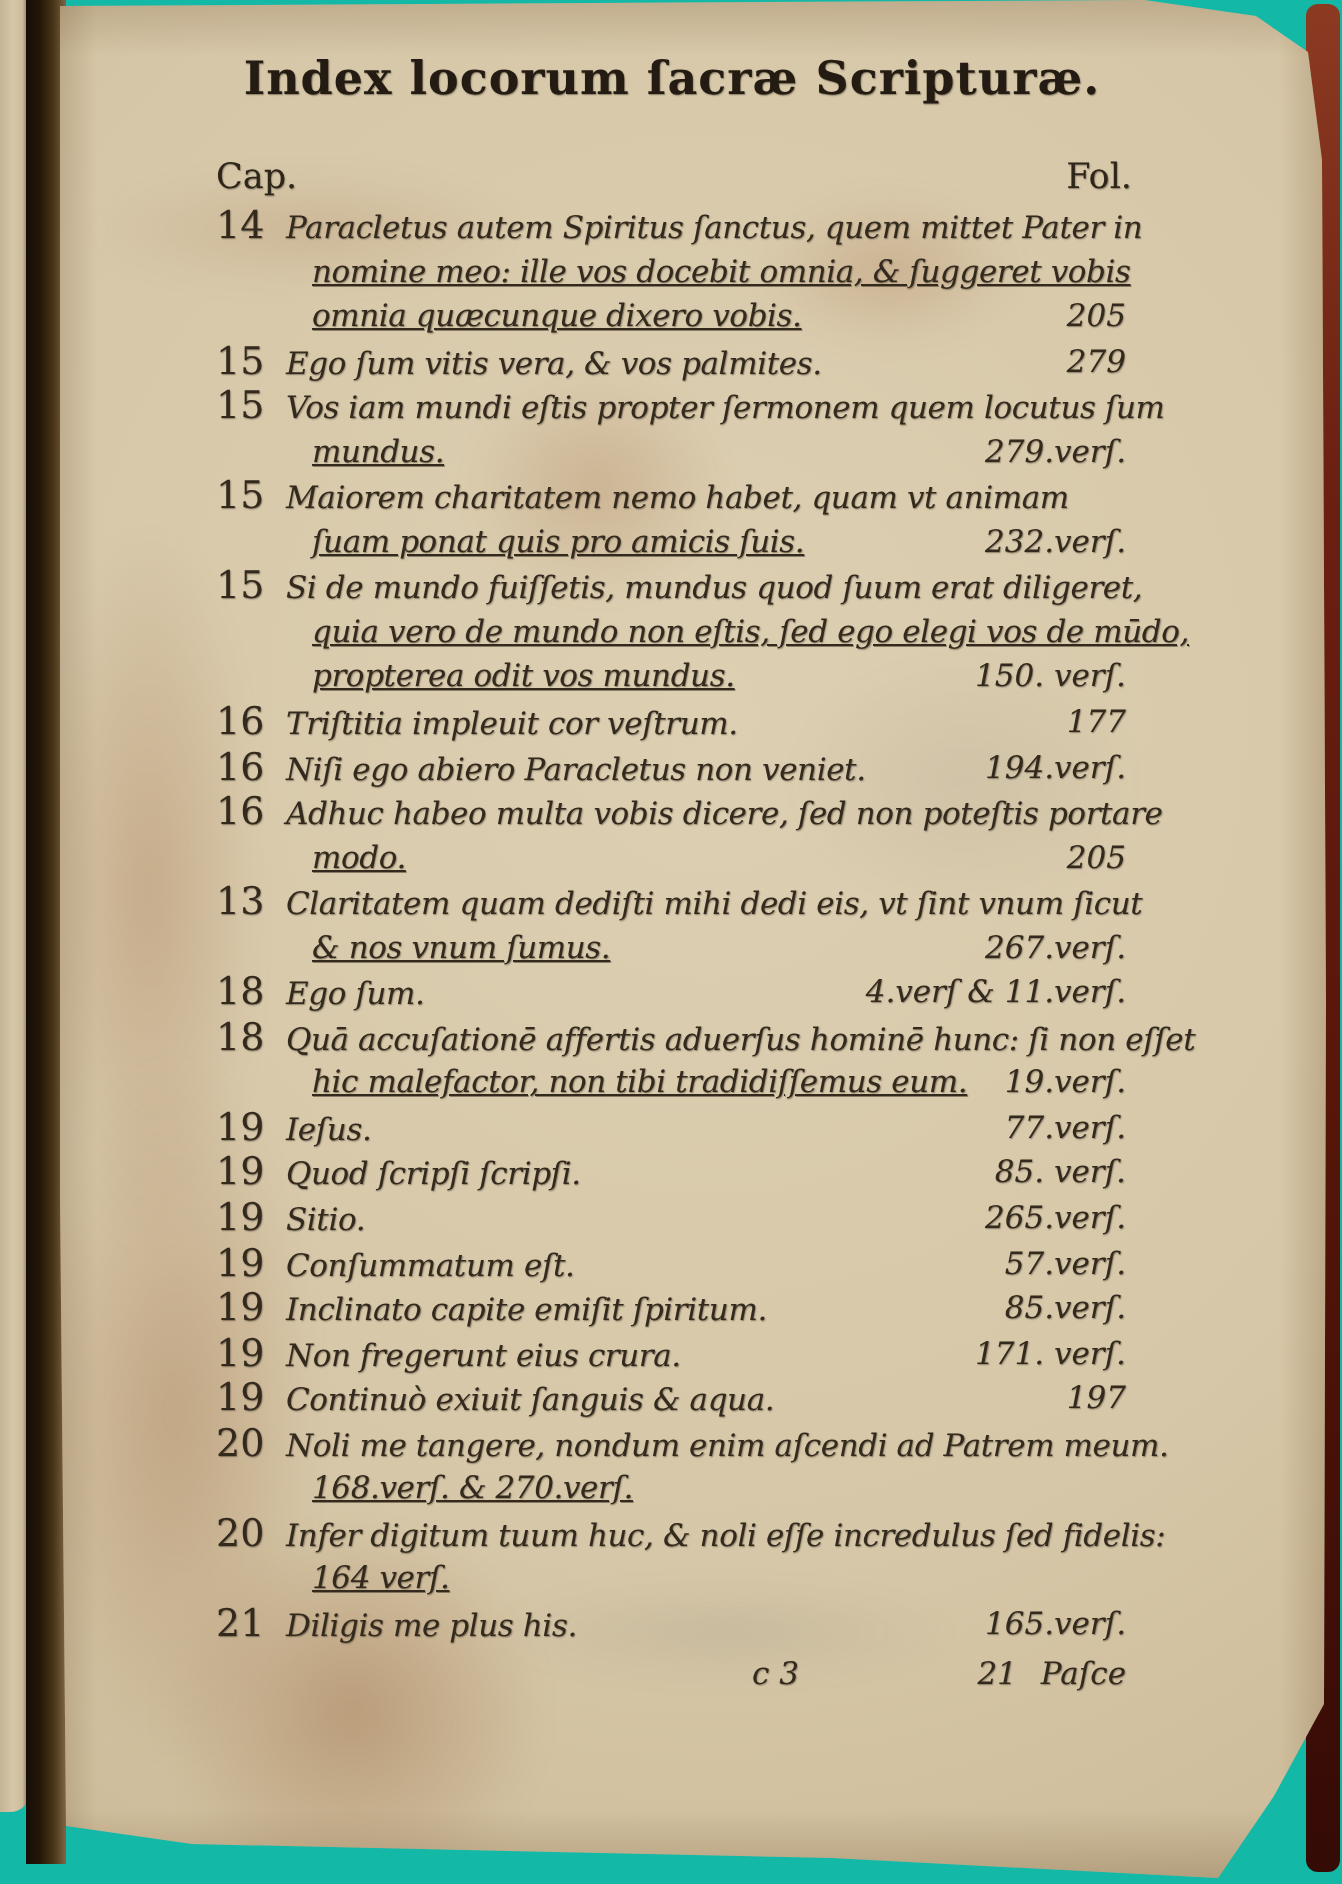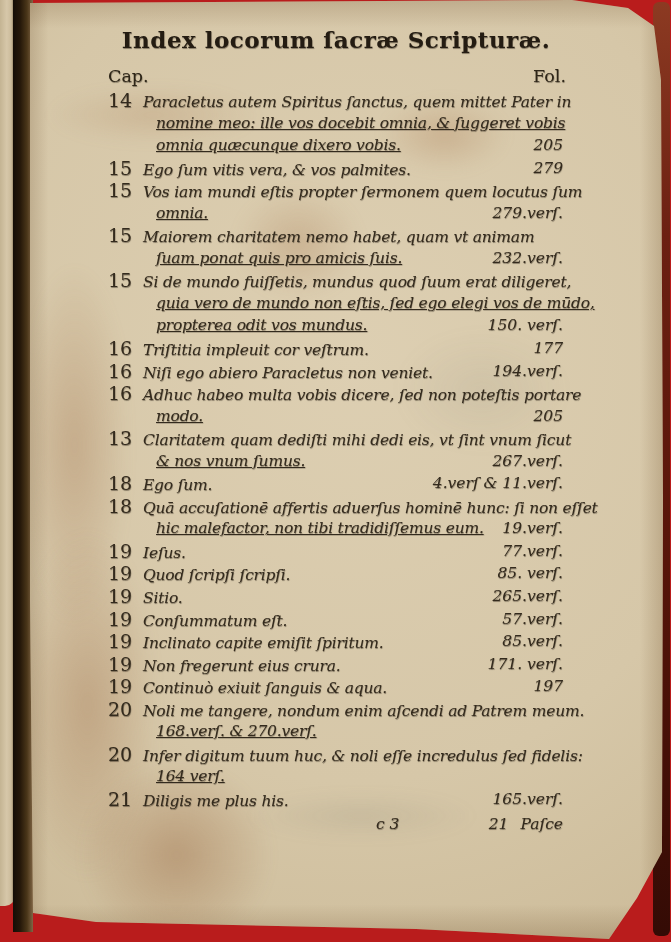--- a/index.html
+++ b/index.html
@@ -1,18 +1,18 @@
 <!DOCTYPE html>
 <html><head>
 <meta charset="utf-8">
 <style>
   html,body { margin:0; padding:0; background:#000; }
   .scene {
     position:relative; width:671px; height:942px; overflow:hidden;
-    background:#b91c1c;
+    background:#14b8a6;
     font-family:"DejaVu Serif", serif;
   }
   
   .facing {
     position:absolute; left:0; top:0; width:15px; height:906px;
     background:linear-gradient(to right,#c4b493 0%,#d6c7a9 45%,#cbbb9b 75%,#6e5a3c 100%);
     border-radius:0 0 10px 0;
   }
   
   .gutter {
@@ -45,21 +45,21 @@
   .st6 { left:68px;  top:765px; width:185px; height:180px; background:radial-gradient(ellipse, rgba(150,100,62,0.40), rgba(150,100,62,0) 74%); }
   .gh1 { left:378px; top:328px; width:175px; height:125px; background:radial-gradient(ellipse, rgba(110,112,100,0.10), rgba(110,112,100,0) 70%); }
   .gh2 { left:228px; top:792px; width:235px; height:48px;  background:radial-gradient(ellipse, rgba(108,110,98,0.13), rgba(108,110,98,0) 70%); }
 
   .title {
     margin:26px 0 0 58px; width:524px; text-align:center;
     font-size:23px; font-weight:600; letter-spacing:0.5px; color:#241c12;
   }
   .colheads {
     display:flex; justify-content:space-between;
-    margin-top:13px; padding-left:92px; padding-right:100px;
+    margin-top:26px; padding-left:92px; padding-right:100px;
     font-size:17.5px; color:#2e2618;
   }
   .rows { margin-top:3px; }
   .row {
     position:relative; height:22.55px; line-height:22.5px;
     padding-left:92px; white-space:nowrap;
   }
   .cap { display:inline-block; width:35px; font-size:19px; }
   .body { font-style:italic; font-size:15.5px; letter-spacing:-0.2px;text-align:center; }
   .row.cont .body { padding-left:13px;text-decoration:underline; }
@@ -94,21 +94,21 @@
       <span>Cap.</span>
       <span>Fol.</span>
     </div>
 
     <div class="rows" id="rows">
         <div class="row"><span class="cap">14</span><span class="body">Paracletus autem Spiritus ſanctus, quem mittet Pater in</span></div>
         <div class="row cont"><span class="cap"></span><span class="body">nomine meo: ille vos docebit omnia, &amp; ſuggeret vobis</span></div>
         <div class="row cont"><span class="cap"></span><span class="body">omnia quæcunque dixero vobis.</span><span class="fol">205</span></div>
         <div class="row"><span class="cap">15</span><span class="body">Ego ſum vitis vera, &amp; vos palmites.</span><span class="fol">279</span></div>
         <div class="row"><span class="cap">15</span><span class="body">Vos iam mundi eſtis propter ſermonem quem locutus ſum</span></div>
-        <div class="row cont"><span class="cap"></span><span class="body">omnia.</span><span class="fol">279.verſ.</span></div>
+        <div class="row cont"><span class="cap"></span><span class="body">mundus.</span><span class="fol">279.verſ.</span></div>
         <div class="row"><span class="cap">15</span><span class="body">Maiorem charitatem nemo habet, quam vt animam</span></div>
         <div class="row cont"><span class="cap"></span><span class="body">ſuam ponat quis pro amicis ſuis.</span><span class="fol">232.verſ.</span></div>
         <div class="row"><span class="cap">15</span><span class="body">Si de mundo fuiſſetis, mundus quod ſuum erat diligeret,</span></div>
         <div class="row cont"><span class="cap"></span><span class="body">quia vero de mundo non eſtis, ſed ego elegi vos de mūdo,</span></div>
         <div class="row cont"><span class="cap"></span><span class="body">propterea odit vos mundus.</span><span class="fol">150. verſ.</span></div>
         <div class="row"><span class="cap">16</span><span class="body">Triſtitia impleuit cor veſtrum.</span><span class="fol">177</span></div>
         <div class="row"><span class="cap">16</span><span class="body">Niſi ego abiero Paracletus non veniet.</span><span class="fol">194.verſ.</span></div>
         <div class="row"><span class="cap">16</span><span class="body">Adhuc habeo multa vobis dicere, ſed non poteſtis portare</span></div>
         <div class="row cont"><span class="cap"></span><span class="body">modo.</span><span class="fol">205</span></div>
         <div class="row"><span class="cap">13</span><span class="body">Claritatem quam dediſti mihi dedi eis, vt ſint vnum ſicut</span></div>

